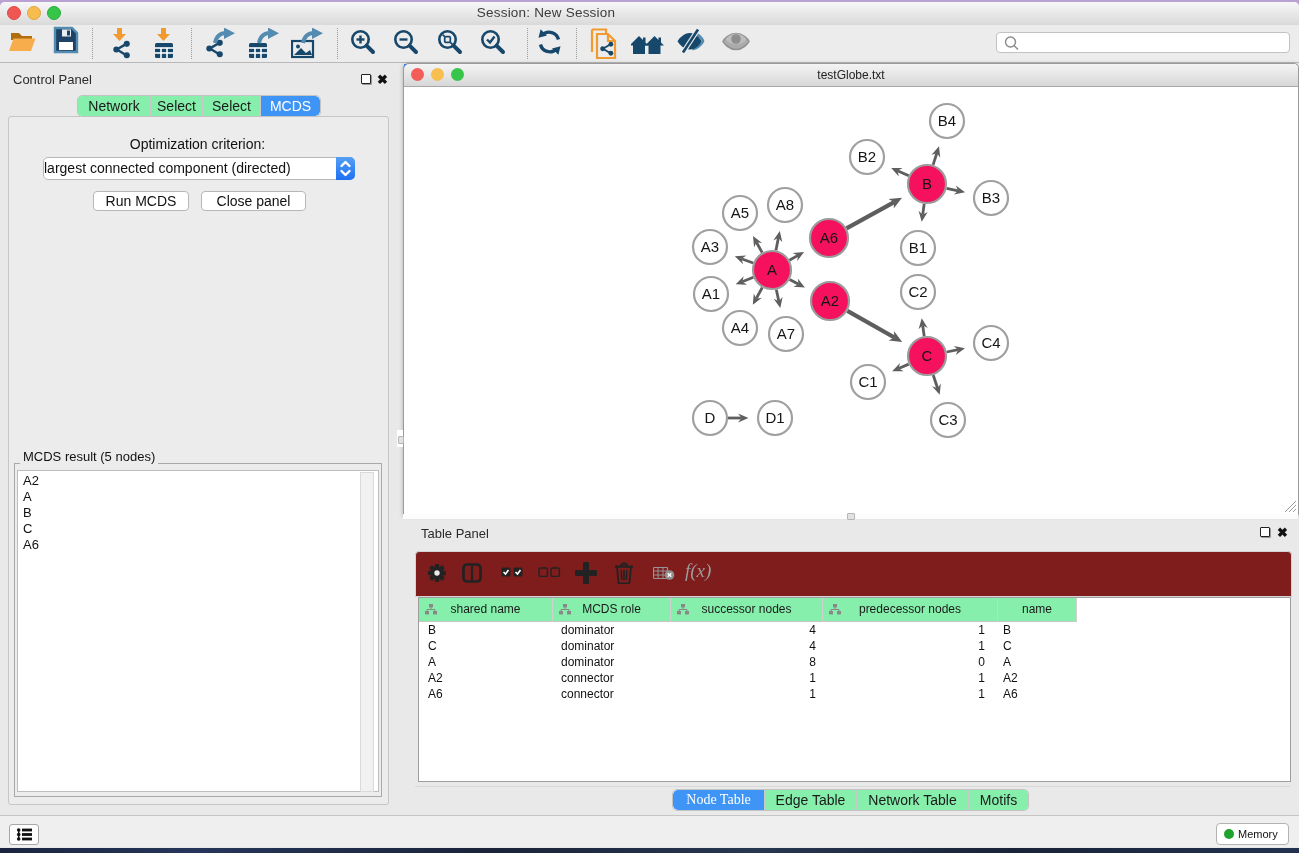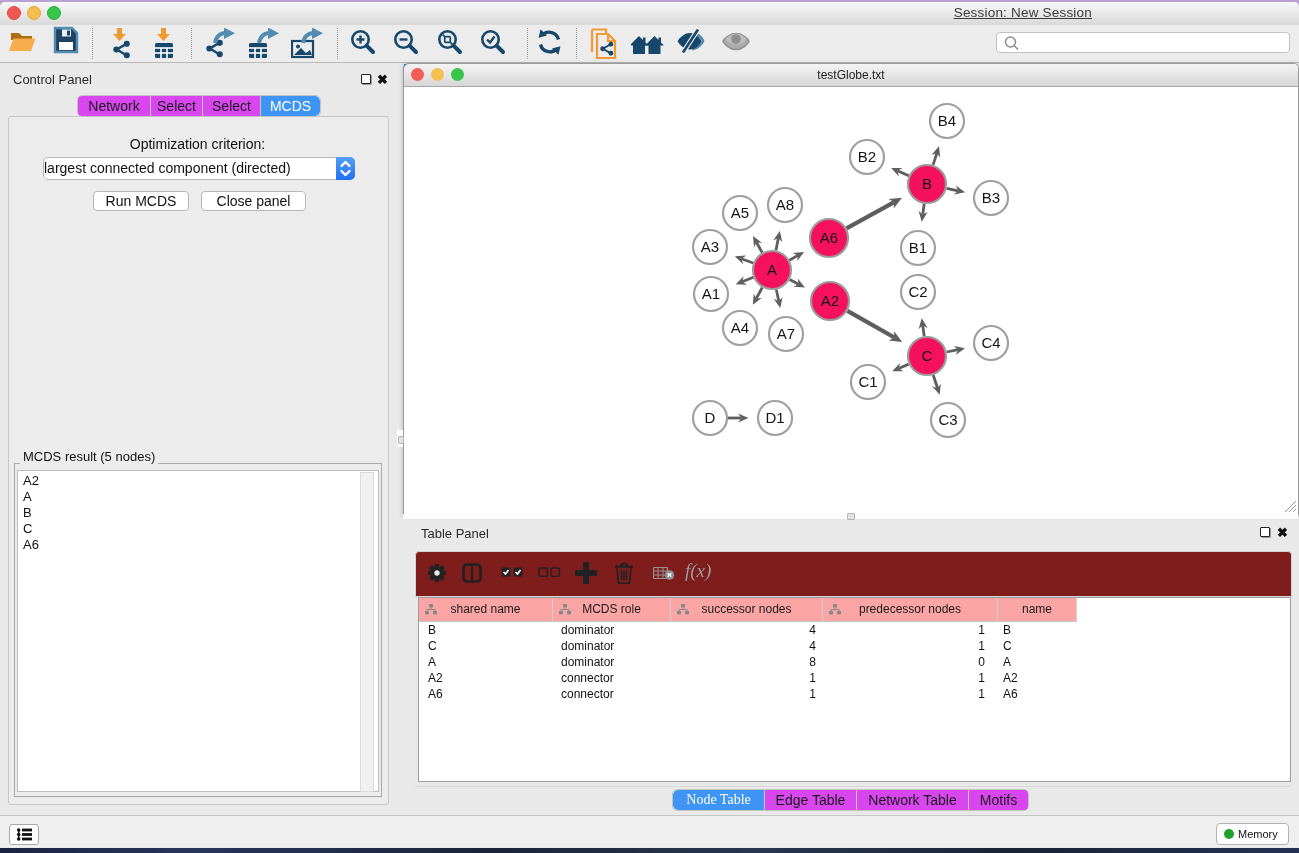--- a/index.html
+++ b/index.html
@@ -4,37 +4,37 @@
 <style>
 html,body{margin:0;padding:0;}
 body{width:1299px;height:853px;position:relative;overflow:hidden;
   font-family:"Liberation Sans",sans-serif;background:#b9a2d2;}
 .abs{position:absolute;}
 #desk-bottom{left:0;top:846px;width:1299px;height:7px;background:linear-gradient(90deg,#1a2440 0%,#26365a 15%,#1a2339 38%,#273750 58%,#192338 78%,#223250 100%);}
 #mainwin{left:0;top:2px;width:1299px;height:846px;background:#e9e9e9;border-radius:5px 5px 0 0;}
 #titlebar{left:0;top:2px;width:1299px;height:24px;border-radius:5px 5px 0 0;
   background:linear-gradient(#f7f7f7,#d8d8d8);border-bottom:1px solid #acacac;}
 .tl{width:12px;height:12px;border-radius:50%;position:absolute;top:4px;}
-#title-text{left:0;top:0;width:1092px;height:22px;line-height:22px;text-align:right;
-  font-size:13.5px;color:#3c3c3c;letter-spacing:0.2px;text-decoration:underline;}
+#title-text{left:0;top:0;width:1092px;height:22px;line-height:22px;text-align:center;
+  font-size:13.5px;color:#3c3c3c;letter-spacing:0.2px;}
 #toolbar{left:0;top:25px;width:1299px;height:37px;background:#ececec;border-bottom:1px solid #b9b9b9;}
 .sep{position:absolute;top:3px;height:31px;width:0;border-left:1px dotted #9a9a9a;}
 .ticon{position:absolute;top:3px;}
 #searchbox{left:996px;top:7px;width:292px;height:19px;background:#fff;
   border:1px solid #c2c2c2;border-radius:4px;}
 
 #cp-title{left:13px;top:72px;font-size:13px;color:#2b2b2b;}
 .pfloat{width:8px;height:8px;border:1.5px solid #222;border-radius:1px;background:#fdfdfd;box-shadow:1px 1px 0 #9a9a9a;}
 .px{font-size:13px;font-weight:bold;color:#111;}
 #cp-content{left:8px;top:116px;width:379px;height:687px;background:#ececec;
   border:1px solid #c6c6c6;border-radius:3px;}
 .segbar{position:absolute;display:flex;background:#fff;border:1px solid #c3c3c3;
   border-radius:5px;overflow:hidden;}
 .seg{font-size:14px;color:#1a1a1a;text-align:center;line-height:20px;height:20px;
-  border-right:1px solid #c9c9c9;background:#d946ef;}
+  border-right:1px solid #c9c9c9;background:#86efac;}
 .seg:last-child{border-right:none;}
 .seg.sel{background:#3e95f6;color:#fff;}
 #opt-label{left:8px;top:136px;width:379px;text-align:center;font-size:14px;color:#111;}
 #dropdown{left:43px;top:157px;width:310px;height:21px;background:#fff;
   border:1px solid #b7b7b7;border-radius:5px;font-size:14px;color:#111;line-height:21px;}
 #dd-step{position:absolute;right:-1px;top:-1px;width:19px;height:23px;border-radius:0 5px 5px 0;
   background:linear-gradient(#54a0f6,#1e70f2);}
 .btn{position:absolute;background:#fff;border:1px solid #b7b7b7;border-radius:4px;
   font-size:14px;color:#111;text-align:center;}
 #grp{left:14px;top:463px;width:366px;height:332px;border:1px solid #a9a9a9;}
@@ -48,21 +48,21 @@
 #net-titlebar{position:absolute;left:0;top:0;width:100%;height:22px;border-radius:5px 5px 0 0;
   background:linear-gradient(#f4f4f4,#d7d7d7);border-bottom:1px solid #a8a8a8;}
 #net-title{position:absolute;left:0;top:0;width:100%;height:22px;line-height:22px;
   text-align:center;font-size:12px;color:#222;}
 .tl2{width:13px;height:13px;border-radius:50%;position:absolute;top:4px;}
 
 #tp-title{left:421px;top:526px;font-size:13px;color:#2b2b2b;}
 #tp-toolbar{left:415px;top:551px;width:875px;height:44px;background:#7f1d1d;
   border:1px solid #d4d4d4;border-radius:4px 4px 0 0;}
 #tp-table{left:418px;top:597px;width:871px;height:183px;background:#fff;border:1px solid #9e9e9e;}
-.th{position:absolute;top:0;height:23px;background:#fca5a5;border-right:1px solid #d0d0d0;
+.th{position:absolute;top:0;height:23px;background:#86efac;border-right:1px solid #d0d0d0;
   border-bottom:1px solid #c6c6c6;font-size:12px;color:#1a1a1a;text-align:center;line-height:23px;}
 .td{position:absolute;font-size:12px;color:#111;height:16px;line-height:16px;}
 
 #statusbar{left:0px;top:815px;width:1299px;height:31px;background:#efefef;border-top:1px solid #c6c6c6;}
 #memorybtn{left:1216px;top:823px;width:71px;height:20px;line-height:20px;background:#fff;border:1px solid #b3b3b3;
   border-radius:4px;font-size:11px;color:#111;}
 #listbtn{left:9px;top:824px;width:28px;height:19px;background:#fdfdfd;border:1px solid #a8a8a8;border-radius:3px;}
 </style>
 </head>
 <body>

